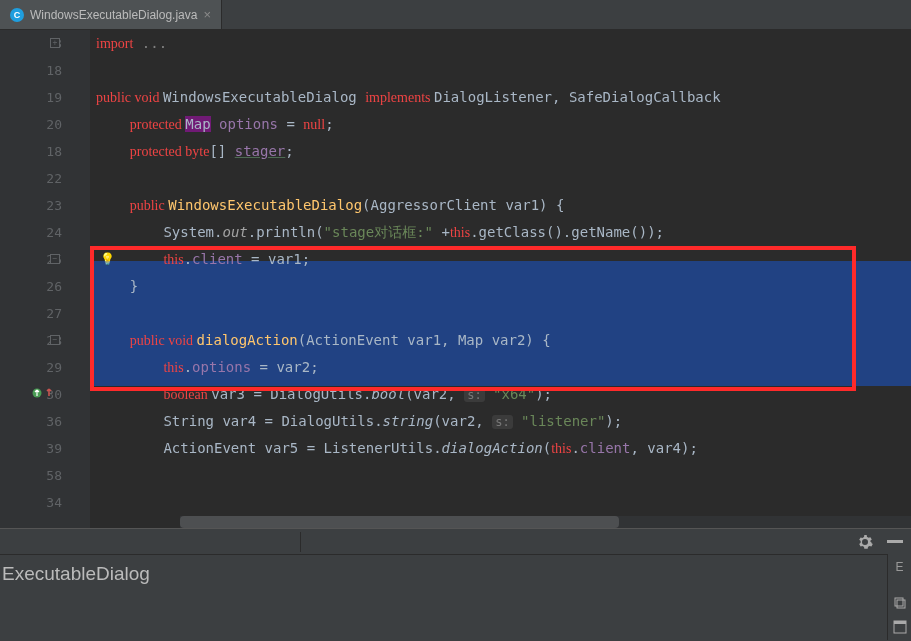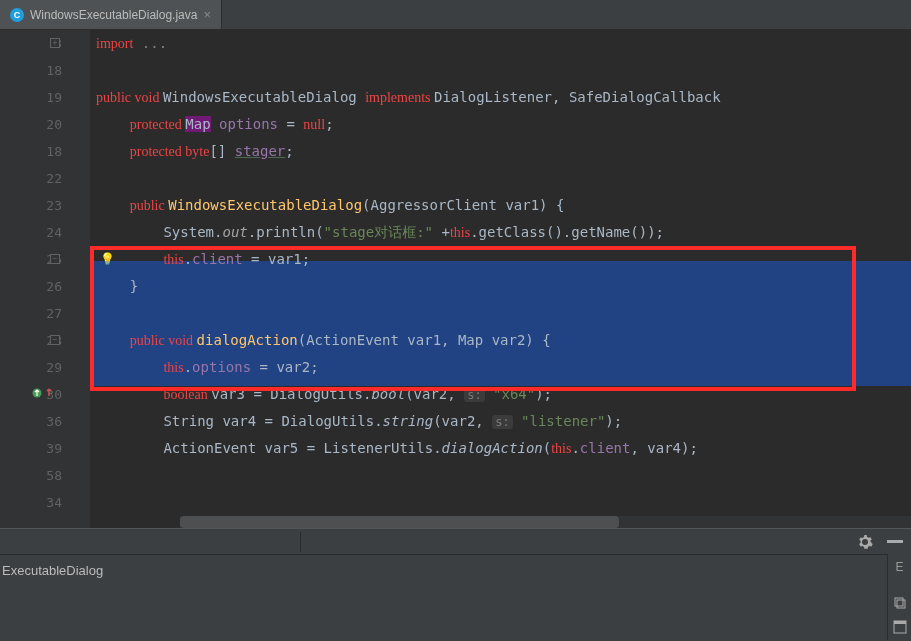--- a/index.html
+++ b/index.html
@@ -162,21 +162,21 @@
     border-bottom: 1px solid #2b2b2b;
   }
   .btm-sep {
     width:1px; height:20px; background:#2b2b2b;
     position:absolute; left:300px; top:3px;
   }
   .bottom-content {
     padding: 8px 2px;
     color: #bbb;
     font-family: "Segoe UI", sans-serif;
-    font-size: 13px;
+    font-size: 19px;
   }
   .right-strip {
     position:absolute;
     right:0; top:554px;
     width:24px;
     height:86px;
     background:#3c3f41;
     border-left:1px solid #2b2b2b;
     display:flex;
     flex-direction:column;

